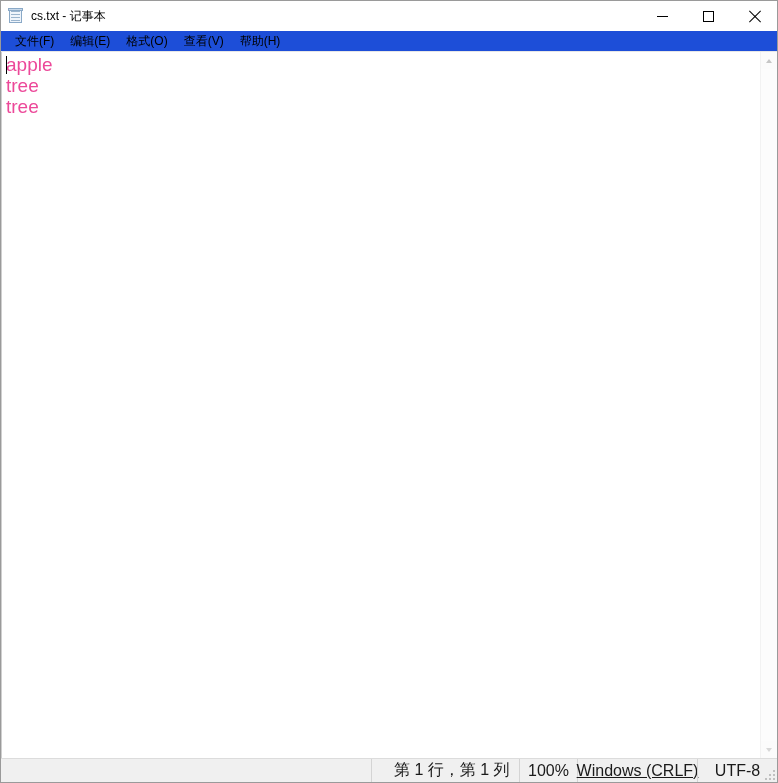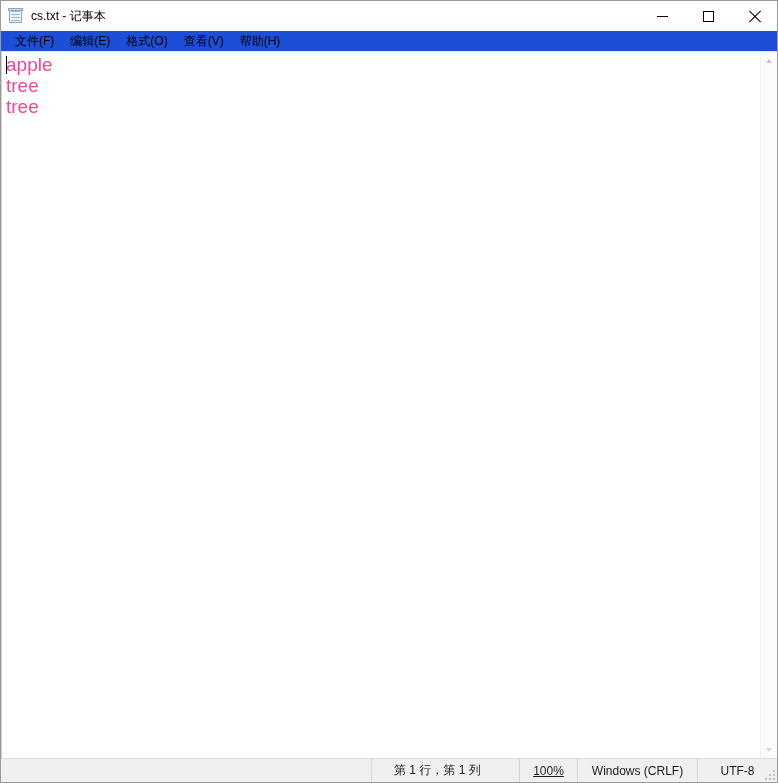--- a/index.html
+++ b/index.html
@@ -215,30 +215,30 @@
     border-top: 1px solid #dcdcdc;
     display: flex;
     align-items: stretch;
     justify-content: flex-end;
     user-select: none;
     position: relative;
   }
   .status-cell {
     display: flex;
     align-items: center;
-    font-size: 12px;
+    font-size: 16px;
     color: #1a1a1a;
     border-left: 1px solid #d4d4d4;
     padding: 0 10px;
     white-space: nowrap;
     box-sizing: border-box;
   }
   .status-cell.pos      { width: 148px; justify-content: flex-start; padding-left: 22px; }
-  .status-cell.zoom     { width: 58px;  justify-content: center; text-decoration: underline; }
-  .status-cell.eol      { width: 120px; justify-content: center; }
+  .status-cell.zoom     { width: 58px;  justify-content: center; }
+  .status-cell.eol      { width: 120px; justify-content: center; text-decoration: underline; }
   .status-cell.encoding { width: 80px; justify-content: center; }
   .grip {
     position: absolute;
     right: 2px; bottom: 2px;
     width: 12px; height: 12px;
     pointer-events: none;
   }
   .grip i {
     position: absolute;
     width: 2px; height: 2px;

